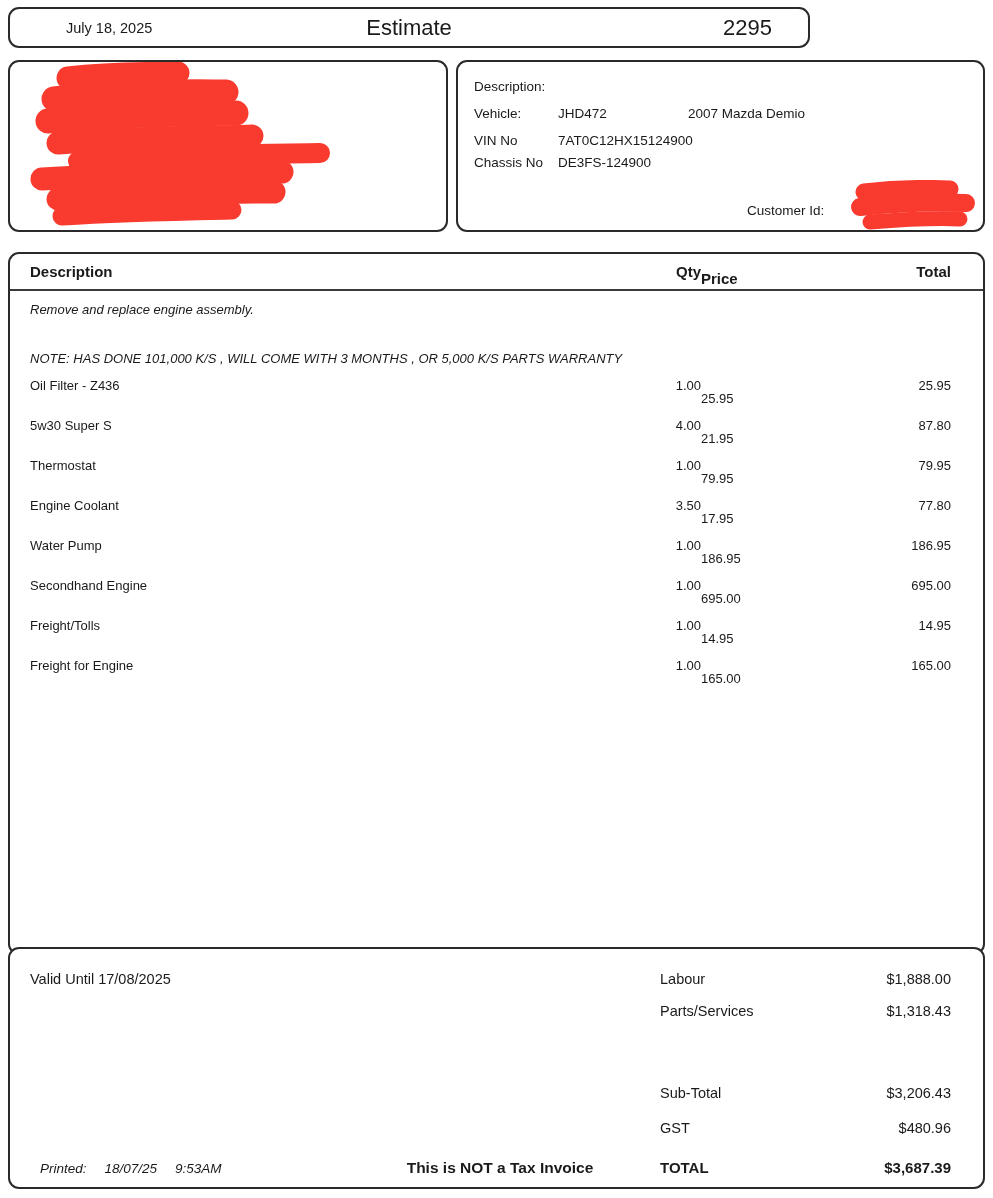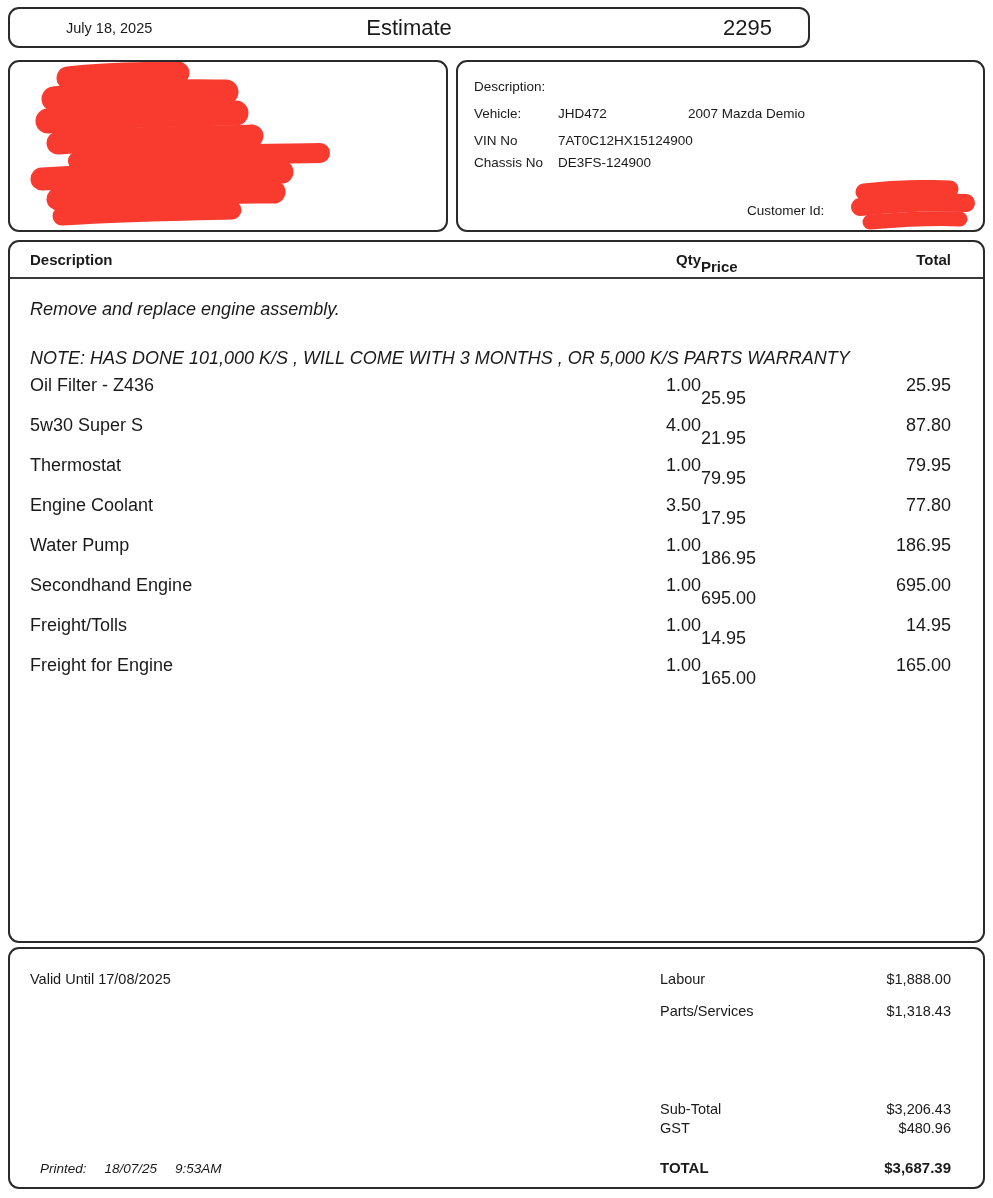--- a/index.html
+++ b/index.html
@@ -18,41 +18,41 @@
 
   
   .customer-box { left:8px; top:60px; width:440px; height:172px; }
   .vehicle-box  { left:456px; top:60px; width:529px; height:172px; font-size:13.5px; }
   .vline { position:absolute; white-space:nowrap; }
 
   
   .scribble { position:absolute; z-index:5; }
 
   
-  .main-box { left:8px; top:240px; width:977px; height:703px; }
+  .main-box { left:8px; top:252px; width:977px; height:703px; }
   .cols { display:flex; padding-left:20px; padding-right:32px; }
   .col-desc  { flex:1; text-align:left; }
   .col-qty   { width:80px;  text-align:right; }
   .col-price { width:150px; text-align:left;margin-top:13px; }
   .col-total { width:100px; text-align:right; }
   .thead { height:37px; align-items:center; font-weight:bold; font-size:15px;
            border-bottom:2px solid #3a3a3a; }
-  .tbody { padding-top:17px; font-size:18px; }
+  .tbody { padding-top:5px; font-size:13px; }
   .note { font-style:italic; line-height:27px; padding-left:20px; white-space:nowrap; }
   .note-spacer { height:22px; }
   .item-row { line-height:27px; }
 
   
   .footer-box { left:8px; top:947px; width:977px; height:242px; font-size:14.5px; }
   .valid-until { position:absolute; left:20px; top:22px; }
   .valid-until span { margin-right:4px; }
   .sum-row { position:absolute; left:650px; right:32px; display:flex; justify-content:space-between; }
   .sum-row-0 { top:22px; }
   .sum-row-1 { top:54px; }
-  .sum-row-2 { top:152px;gap:13px; }
+  .sum-row-2 { top:136px;gap:13px; }
   .sum-row-3 { top:171px; }
   .total-row { top:210px; font-weight:bold; font-size:15px; }
   .printed { position:absolute; left:30px; top:212px; font-style:italic; font-size:13.5px;
              display:flex; gap:18px; }
   .not-tax { position:absolute; left:240px; top:210px; width:500px; text-align:center;
              font-weight:bold; font-size:15.5px; }
 </style>
 </head>
 <body>
 
@@ -184,15 +184,16 @@
     <div class="sum-row total-row">
       <span>TOTAL</span>
       <span>$3,687.39</span>
     </div>
 
     <div class="printed">
       <span>Printed:</span>
       <span>18/07/25</span>
       <span>9:53AM</span>
     </div>
+    <div class="not-tax">This is NOT a Tax Invoice</div>
   </div>
 
 </div>
 
 </body></html>

